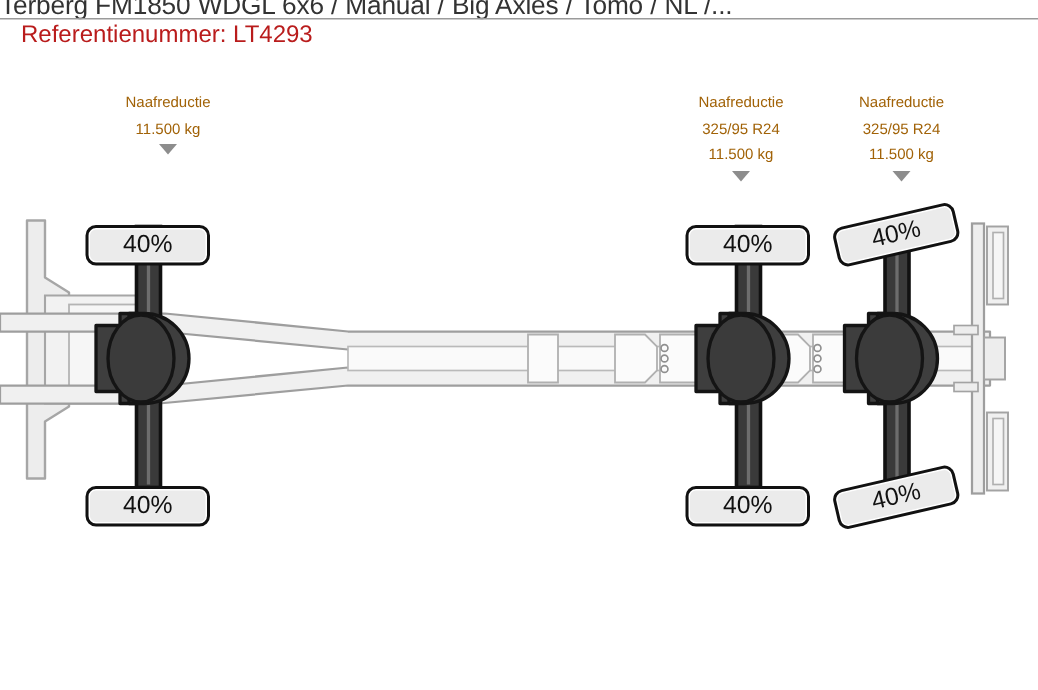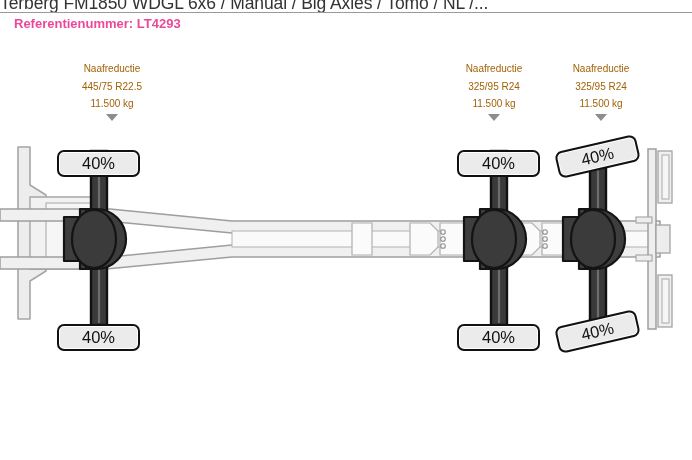--- a/index.html
+++ b/index.html
@@ -110,25 +110,24 @@
 <body>
 
 <div id="page">
 
   <div id="listing-title">Terberg FM1850 WDGL 6x6 / Manual / Big Axles / Tomo / NL /...</div>
 
   <div id="title-rule"></div>
 
   <div id="reference-number">
   </div>
-  <div style="position:absolute;left:14px;top:16px;font-size:13px;color:#ec4899;white-space:nowrap;line-height:16px;font-weight:bold;">Referentienummer: LT4293</div>
+  <div style="position:absolute;left:14px;top:16px;font-size:16px;color:#b91c1c;white-space:nowrap;line-height:16px;">Referentienummer: LT4293</div>
 
   <div class="axle-callout" id="callout-front">
     <span class="cl">Naafreductie</span>
-    <span class="cl">445/75 R22.5</span>
     <span class="cl">11.500 kg</span>
     <span class="caret-icon"></span>
   </div>
 
   <div class="axle-callout" id="callout-mid">
     <span class="cl">Naafreductie</span>
     <span class="cl">325/95 R24</span>
     <span class="cl">11.500 kg</span>
     <span class="caret-icon"></span>
   </div>

